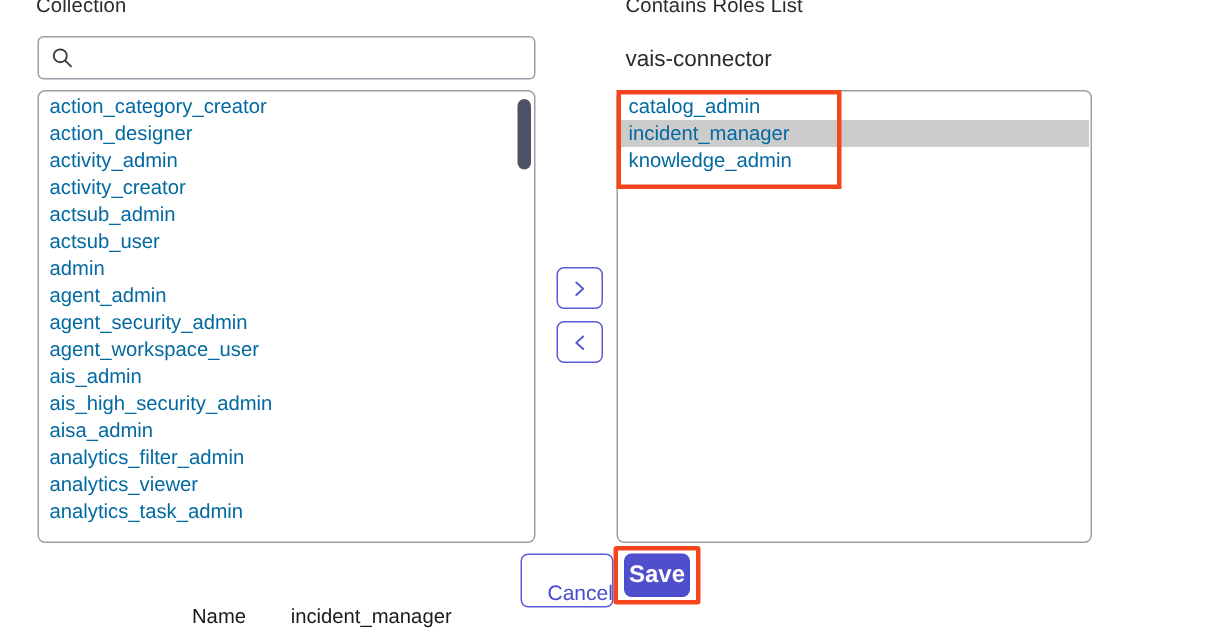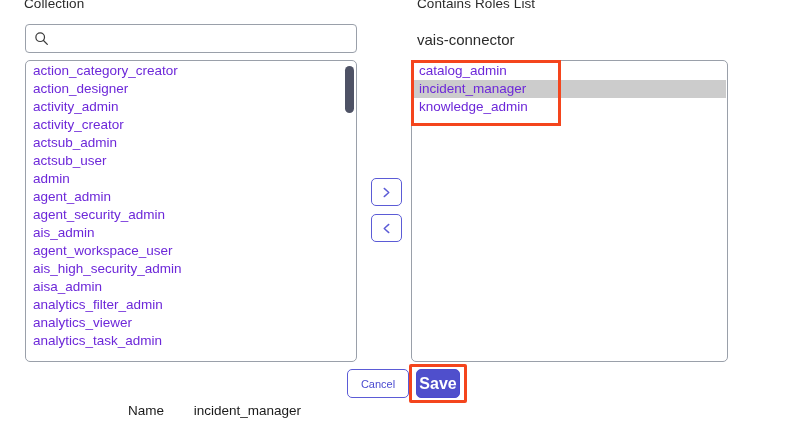--- a/index.html
+++ b/index.html
@@ -93,21 +93,21 @@
   }
   .list-scroll {
     position: absolute;
     inset: 1px;
     overflow: hidden;
   }
   .list-item {
     font-size: 13.5px;
     line-height: 18px;
     padding: 0 12px 0 6px;
-    color: #6d28d9;
+    color: #0369a1;
     white-space: nowrap;
     height: 18px;
     overflow: hidden;
   }
   .list-item.selected {
     background: #cccccc;
   }
 
   
   #left-scrollbar-track {
@@ -157,23 +157,23 @@
     left: 347px;
     top: 369px;
     width: 62px;
     height: 29px;
     box-sizing: border-box;
     border: 1px solid #5b5bd6;
     border-radius: 5px;
     background: #ffffff;
     color: #4a4ad0;
     font-family: inherit;
-    font-size: 11px;
+    font-size: 14px;
     cursor: pointer;
-    padding: 6px;
+    padding: 17px;
   }
   #save-highlight {
     position: absolute;
     left: 409px;
     top: 364px;
     width: 58px;
     height: 39px;
     box-sizing: border-box;
     border: 3px solid #f4451d;
     background: #ffffff;
@@ -238,22 +238,22 @@
   <div class="list-scroll" id="left-list">
       <div class="list-item">action_category_creator</div>
       <div class="list-item">action_designer</div>
       <div class="list-item">activity_admin</div>
       <div class="list-item">activity_creator</div>
       <div class="list-item">actsub_admin</div>
       <div class="list-item">actsub_user</div>
       <div class="list-item">admin</div>
       <div class="list-item">agent_admin</div>
       <div class="list-item">agent_security_admin</div>
+      <div class="list-item">agent_workspace_user</div>
       <div class="list-item">ais_admin</div>
-      <div class="list-item">agent_workspace_user</div>
       <div class="list-item">ais_high_security_admin</div>
       <div class="list-item">aisa_admin</div>
       <div class="list-item">analytics_filter_admin</div>
       <div class="list-item">analytics_viewer</div>
       <div class="list-item">analytics_task_admin</div>
     </div>
   <div id="left-scrollbar-track">
     <div id="left-scrollbar-thumb"></div>
   </div>
 </div>

